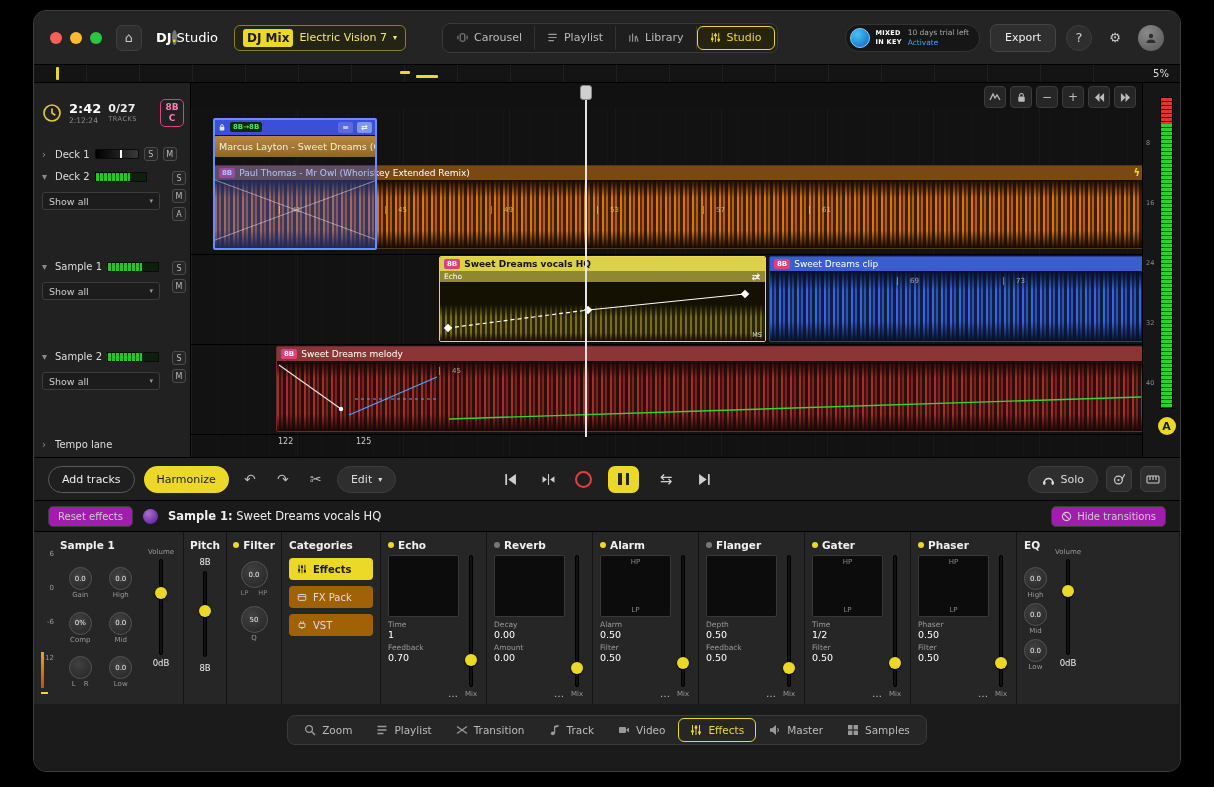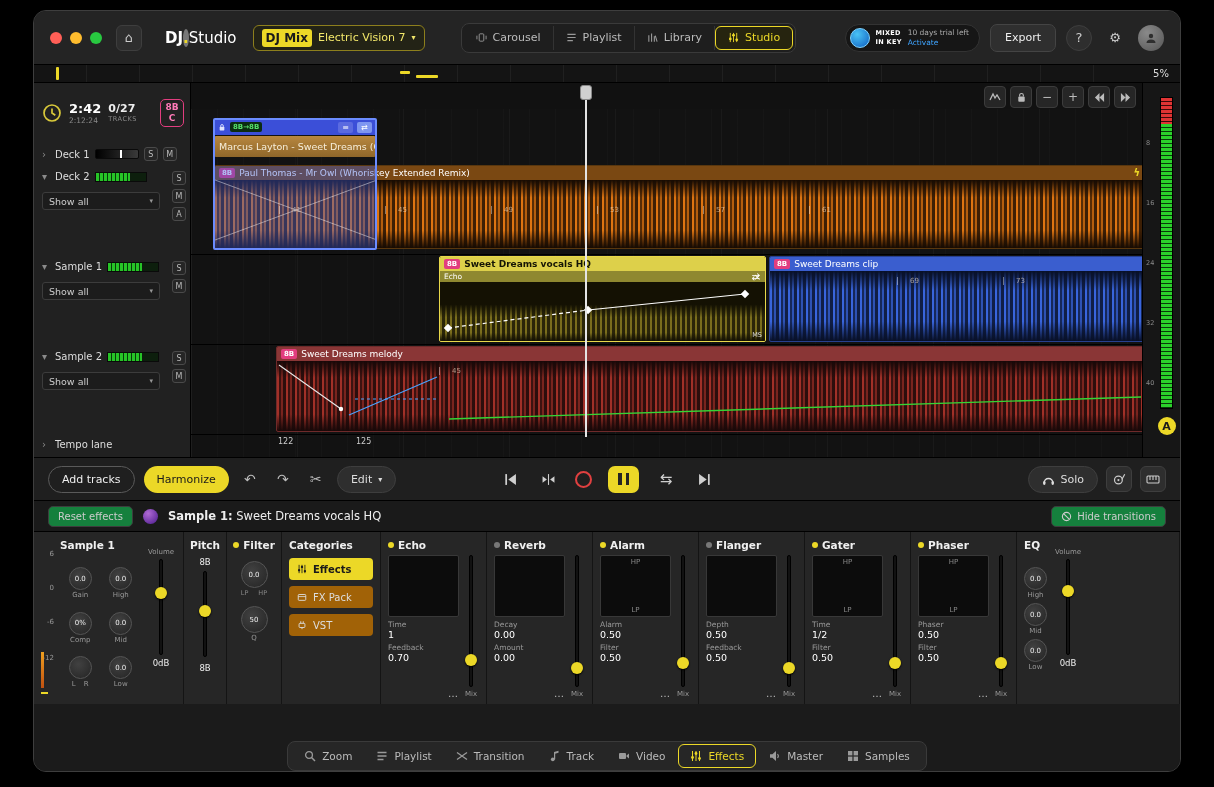--- a/index.html
+++ b/index.html
@@ -9,21 +9,21 @@
     box-shadow:0 10px 40px rgba(0,0,0,.8)}
   :root{--acc:#ecd827;--pink:#e23d7f}
 
   
   .titlebar{height:54px;flex:0 0 54px;display:flex;align-items:center;gap:10px;padding:0 16px;background:#242424;border-bottom:1px solid #000}
   .tl{width:12px;height:12px;border-radius:50%;display:inline-block}
   .tl.r{background:#ff5f57}.tl.y{background:#febc2e}.tl.g{background:#28c840}
   .lights{display:flex;gap:8px;margin-right:4px}
   .sqbtn{width:26px;height:26px;border-radius:6px;background:#2e2e2e;border:1px solid #3e3e3e;color:#ccc;
     display:flex;align-items:center;justify-content:center;font-size:13px;cursor:pointer}
-  .logo{font-size:15px;color:#fff;margin:0 6px 0 13px;white-space:nowrap}
+  .logo{font-size:13px;color:#fff;margin:0 6px 0 4px;white-space:nowrap}
   .logo b{font-weight:bold}.logo .dot{color:var(--acc);font-weight:bold}
   .mixsel{display:flex;align-items:center;gap:6px;height:26px;padding:0 8px;border:1px solid #8d7f1d;border-radius:6px;background:#232316;cursor:pointer}
   .mixbadge{background:var(--acc);color:#1a1a1a;font-size:12px;font-weight:bold;padding:2px 4px;border-radius:3px}
   .mixname{font-size:11px;color:#f2e76a}
   .mixchev{font-size:8px;color:#f2e76a}
   .navgroup{display:flex;align-items:center;background:#1e1e1e;border:1px solid #3a3a3a;border-radius:8px;height:30px;padding:2px;margin-left:26px}
   .navitem{display:flex;align-items:center;gap:6px;padding:0 12px;height:24px;color:#bbb;font-size:11px;cursor:pointer;border-right:1px solid #333}
   .navitem:last-child{border-right:none}
   .navitem svg{color:#999}
   .navitem.active{border:1px solid var(--acc);border-radius:6px;color:var(--acc);background:#26240f}
@@ -161,21 +161,21 @@
   .tleft{display:flex;align-items:center;gap:9px}
   .tcenter{position:absolute;left:50%;transform:translateX(-50%);display:flex;align-items:center;gap:16px}
   .ticon{width:22px;height:22px;display:flex;align-items:center;justify-content:center;color:#cfcfcf;cursor:pointer}
   .rec{width:17px;height:17px;border-radius:50%;border:2.5px solid #e04040;cursor:pointer}
   .pausebtn{width:31px;height:27px;border-radius:7px;background:var(--acc);display:flex;align-items:center;justify-content:center;gap:4px;cursor:pointer;border:none}
   .pausebtn i{width:3.5px;height:12px;background:#242424;display:block}
   .tright{margin-left:auto;display:flex;align-items:center;gap:8px}
 
   
   .fxheader{flex:0 0 31px;background:#1a1a1a;display:flex;align-items:center;gap:10px;padding:0 14px;border-bottom:1px solid #000}
-  .minipill{height:21px;border-radius:5px;background:#15803d;border:1px solid #3d3d3d;color:#ccc;font-size:10px;display:flex;align-items:center;gap:5px;padding:0 9px;cursor:pointer}
+  .minipill{height:21px;border-radius:5px;background:#a21caf;border:1px solid #3d3d3d;color:#ccc;font-size:10px;display:flex;align-items:center;gap:5px;padding:0 9px;cursor:pointer}
   .fxavatar{width:15px;height:15px;border-radius:50%;background:radial-gradient(circle at 35% 30%,#b06ad4,#4a1a8c)}
   .fxtitle{font-size:11.5px;color:#eee}
   .fxtitle b{font-weight:bold}
   .fxheader .right{margin-left:auto}
 
   
   .fxpanel{flex:0 0 172px;background:#262626;display:flex;overflow:hidden}
   .fxcol{border-right:1px solid #141414;padding:6px 7px;position:relative;flex:0 0 auto}
   .fxtitlerow{display:flex;align-items:center;gap:4px;font-size:10.5px;font-weight:bold;color:#f0f0f0;height:14px;margin-bottom:3px;white-space:nowrap}
   .dot{width:6px;height:6px;border-radius:50%;background:#777;flex:0 0 auto}
@@ -219,21 +219,21 @@
   .param .pv{font-size:9.5px;color:#fff}
   .morebtn{margin-top:auto;align-self:flex-end;color:#bbb;font-size:10px;letter-spacing:1px;cursor:pointer;background:none;border:none;line-height:8px}
   .fxmix{width:16px;display:flex;flex-direction:column;align-items:center}
   .fxmix .vslider{flex:1;margin-bottom:3px}
 
   .col-eq{flex:1;min-width:0;display:flex;gap:6px;overflow:hidden}
   .eqknobs{display:flex;flex-direction:column;gap:4px;padding-top:12px}
   .eqvol{width:30px;display:flex;flex-direction:column;align-items:center;gap:3px;padding-top:10px}
 
   
-  .dockwrap{flex:1;display:flex;justify-content:center;align-items:flex-end;padding-top:11px;background:#1b1b1b}
+  .dockwrap{flex:1;display:flex;justify-content:center;align-items:flex-start;padding-top:11px;background:#1b1b1b}
   .dock{height:30px;background:#262626;border:1px solid #3a3a3a;border-radius:8px;display:flex;align-items:center;padding:0 5px;gap:2px}
   .dockitem{height:24px;display:flex;align-items:center;gap:6px;padding:0 11px;color:#bbb;font-size:10.5px;cursor:pointer;border-radius:6px}
   .dockitem svg{color:#9a9a9a}
   .dockitem.active{border:1px solid var(--acc);color:var(--acc)}
   .dockitem.active svg{color:var(--acc)}
   svg{flex:0 0 auto}
 </style>
 </head>
 <body>
 

